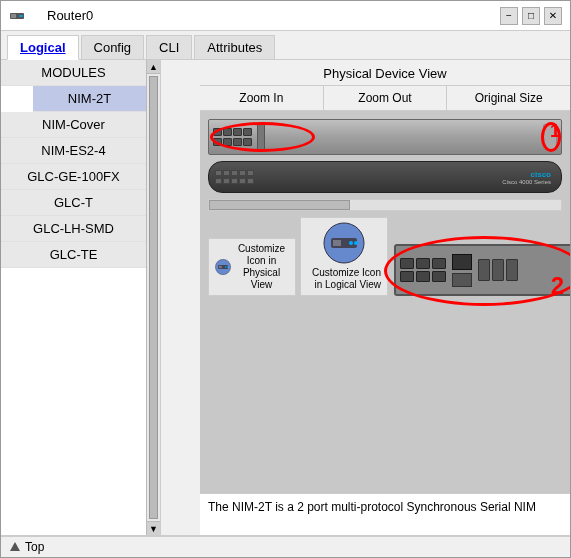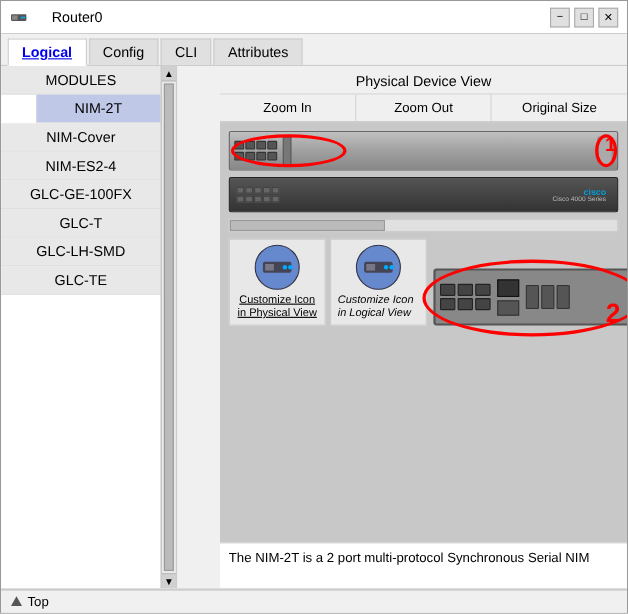--- a/index.html
+++ b/index.html
@@ -233,21 +233,21 @@
       align-items: center;
       padding: 2px 4px;
       gap: 3px;
       position: relative;
       margin-bottom: 3px;
     }
 
     .router-dark-body {
       background: linear-gradient(180deg, #555 0%, #333 100%);
       border: 1px solid #222;
-      border-radius: 2px;
+      border-radius: 14px;
       width: 100%;
       height: 32px;
       display: flex;
       align-items: center;
       padding: 3px 6px;
       gap: 4px;
       position: relative;
     }
   </style>
 </head>
@@ -367,21 +367,21 @@
             <span style="color:#bbb;font-size:6px;font-family:sans-serif;">Cisco 4000 Series</span>
           </div>
         </div>
 
         <div style="width:100%;height:12px;background:#e0e0e0;border:1px solid #ccc;margin-top:6px;position:relative;">
           <div style="position:absolute;left:0;top:0;width:40%;height:100%;background:#bbb;border:1px solid #999;"></div>
         </div>
 
         <div style="display:flex;width:100%;margin-top:6px;align-items:flex-end;gap:4px;">
 
-          <div style="display:flex;flex-direction:column;align-items:center;gap:3px;border:1px solid #ccc;padding:4px 6px;background:#e8e8e8;cursor:pointer;min-width:88px;text-decoration:underline;">
+          <div style="display:flex;align-items:center;gap:3px;border:1px solid #ccc;padding:4px 6px;background:#e8e8e8;cursor:pointer;min-width:88px;">
 
             <svg width="42" height="42" viewBox="0 0 42 42">
               <circle cx="21" cy="21" r="20" fill="#6688cc" stroke="#334"></circle>
               <rect x="8" y="16" width="26" height="10" rx="2" fill="#445"></rect>
               <rect x="10" y="18" width="8" height="6" fill="#778"></rect>
               <circle cx="28" cy="21" r="2" fill="#0af"></circle>
               <circle cx="33" cy="21" r="2" fill="#0af"></circle>
             </svg>
             <span style="font-size:10px;text-align:center;line-height:1.2;">Customize Icon in Physical View</span>
           </div>
@@ -389,21 +389,21 @@
           <div style="flex:1;display:flex;justify-content:flex-end;align-items:flex-end;position:relative;padding-bottom:0;">
 
             <div style="display:flex;flex-direction:column;align-items:center;gap:3px;border:1px solid #ccc;padding:4px 6px;background:#e8e8e8;cursor:pointer;min-width:88px;margin-right:6px;">
               <svg width="42" height="42" viewBox="0 0 42 42">
                 <circle cx="21" cy="21" r="20" fill="#6688cc" stroke="#334"></circle>
                 <rect x="8" y="16" width="26" height="10" rx="2" fill="#445"></rect>
                 <rect x="10" y="18" width="8" height="6" fill="#778"></rect>
                 <circle cx="28" cy="21" r="2" fill="#0af"></circle>
                 <circle cx="33" cy="21" r="2" fill="#0af"></circle>
               </svg>
-              <span style="font-size:10px;text-align:left;line-height:1.2;font-style:italic;">Customize Icon in Logical View</span>
+              <span style="font-size:10px;text-align:right;line-height:1.2;">Customize Icon in Logical View</span>
             </div>
 
             <div style="position:relative;">
               <div style="background:#888;border:2px solid #555;border-radius:3px;width:180px;height:52px;display:flex;flex-direction:row;align-items:center;padding:4px;gap:2px;">
                 <div style="display:flex;flex-direction:column;gap:2px;">
                   <div style="display:flex;gap:2px;">
                     <div style="width:14px;height:11px;background:#444;border:1px solid #222;border-radius:1px;"></div>
                     <div style="width:14px;height:11px;background:#444;border:1px solid #222;border-radius:1px;"></div>
                     <div style="width:14px;height:11px;background:#444;border:1px solid #222;border-radius:1px;"></div>
                   </div>

